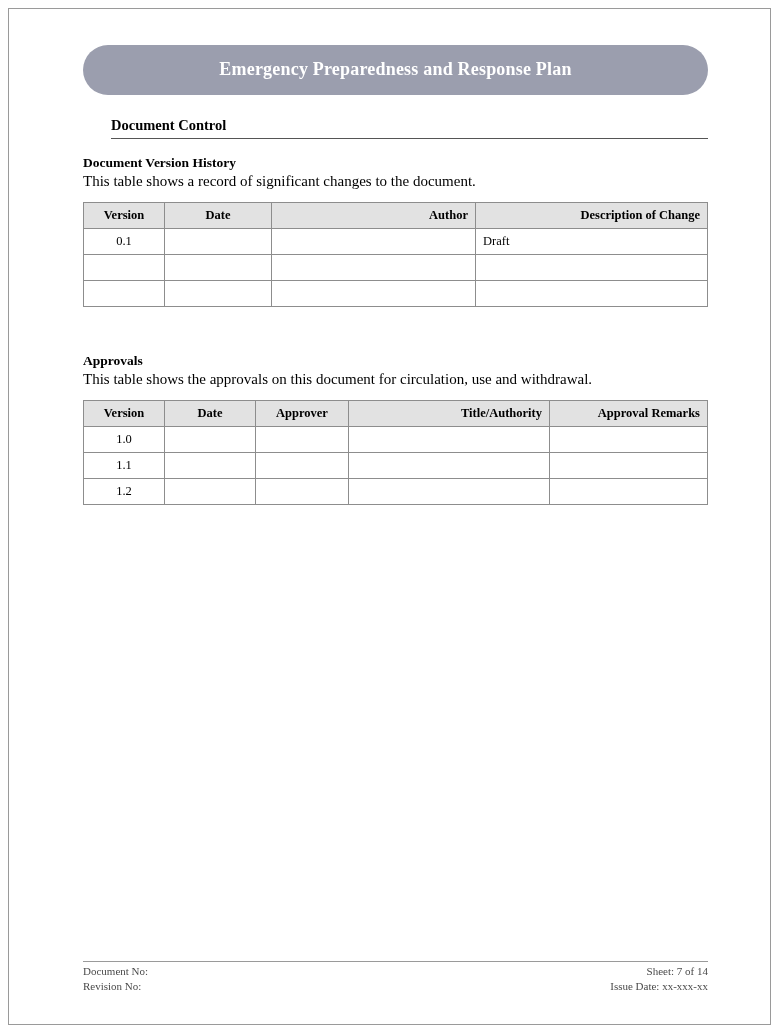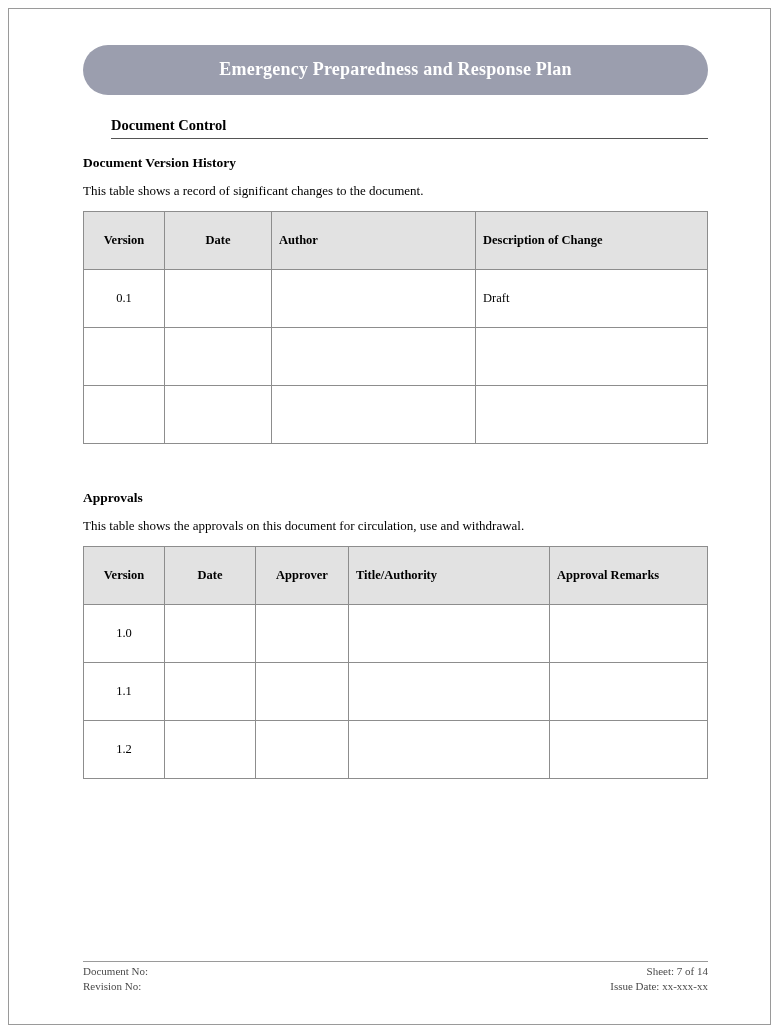--- a/index.html
+++ b/index.html
@@ -47,40 +47,40 @@
     padding-bottom: 4px;
     border-bottom: 1px solid #555555;
     margin-left: 28px;
   }
   .sub-heading {
     font-weight: bold;
     font-size: 13.5px;
     margin-top: 16px;
   }
   .para {
-    font-size: 13px;
-    margin-top: 12px;
+    font-size: 15px;
+    margin-top: 2px;
   }
   table.doc-table {
     border-collapse: collapse;
     width: 100%;
     margin-top: 12px;
     font-size: 12.5px;
   }
   table.doc-table th,
   table.doc-table td {
     border: 1px solid #8d8d8d;
-    padding: 20px 7px;
+    padding: 4px 7px;
     height: 17px;
     vertical-align: middle;
   }
   table.doc-table th {
     background: #e2e2e2;
     font-weight: bold;
-    text-align: left;
+    text-align: right;
   }
   table.doc-table th.c,
   table.doc-table td.c {
     text-align: center;
   }
   .approvals-heading {
     font-weight: bold;
     font-size: 13.5px;
     margin-top: 46px;
   }

